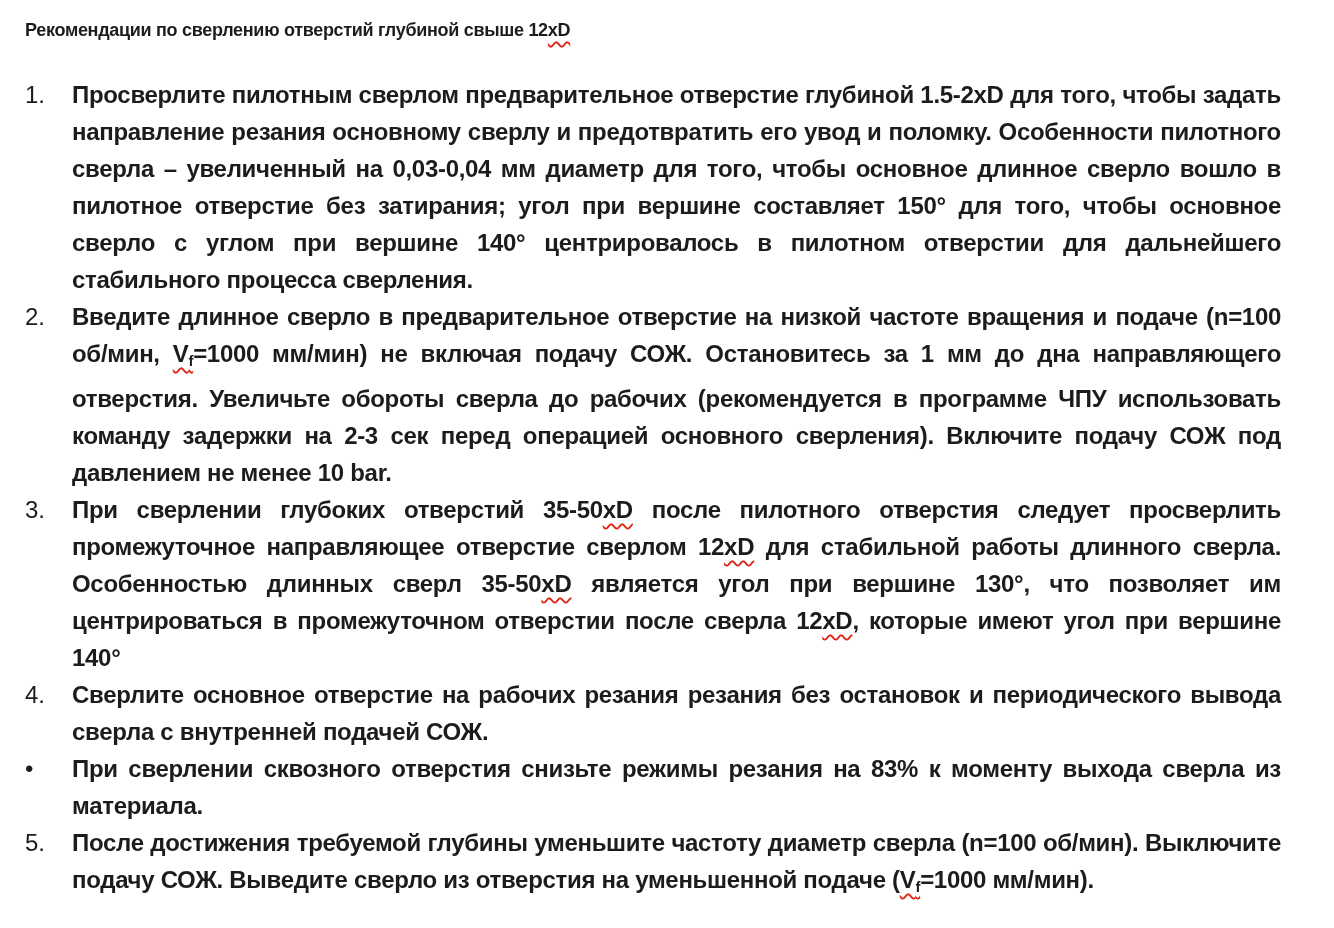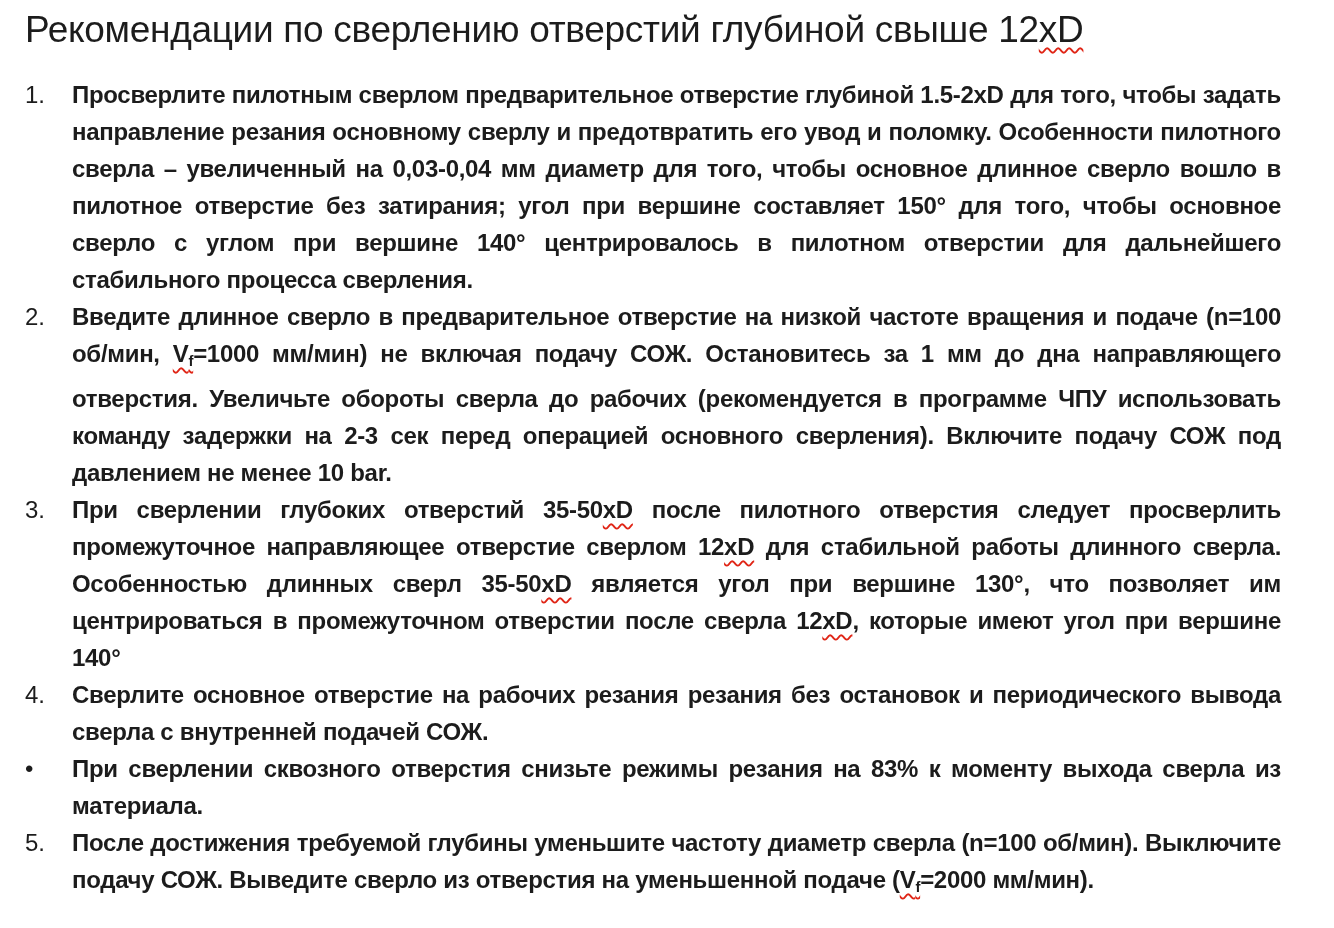--- a/index.html
+++ b/index.html
@@ -13,22 +13,22 @@
     height: 928px;
     box-sizing: border-box;
     padding: 12px 53px 0 25px;
     background: var(--bg, #ffffff);
     color: var(--text, #1c1c1c);
     font-family: "Liberation Sans", sans-serif;
     overflow: hidden;
   }
   .title {
     margin: 0 0 28px 0;
-    font-size: 37px;
-    font-weight: normal;
+    font-size: 18px;
+    font-weight: bold;
     line-height: 36px;
     letter-spacing: -0.3px;
   }
   .list {
     width: 100%;
   }
   .item {
     display: flex;
     align-items: flex-start;
   }
@@ -86,17 +86,17 @@
       <div class="item-text"><span>Сверлите основное отверстие на рабочих резания резания без остановок и периодического вывода сверла с внутренней подачей СОЖ.</span></div>
     </div>
 
     <div class="item">
       <span class="marker">•</span>
       <div class="item-text"><span>При сверлении сквозного отверстия снизьте режимы резания на 83% к моменту выхода сверла из материала.</span></div>
     </div>
 
     <div class="item">
       <span class="marker">5.</span>
-      <div class="item-text"><span>После достижения требуемой глубины уменьшите частоту диаметр сверла (n=100 об/мин). Выключите подачу СОЖ. Выведите сверло из отверстия на уменьшенной подаче (</span><span class="misspell"><span>V</span><span class="sub">f</span></span><span>=2000 мм/мин).</span></div>
+      <div class="item-text"><span>После достижения требуемой глубины уменьшите частоту диаметр сверла (n=100 об/мин). Выключите подачу СОЖ. Выведите сверло из отверстия на уменьшенной подаче (</span><span class="misspell"><span>V</span><span class="sub">f</span></span><span>=1000 мм/мин).</span></div>
     </div>
 
   </div>
 </div>
 
 </body></html>

